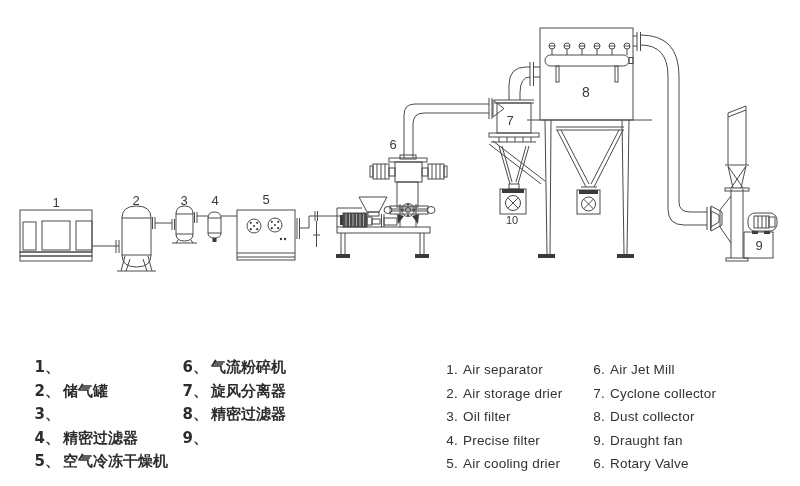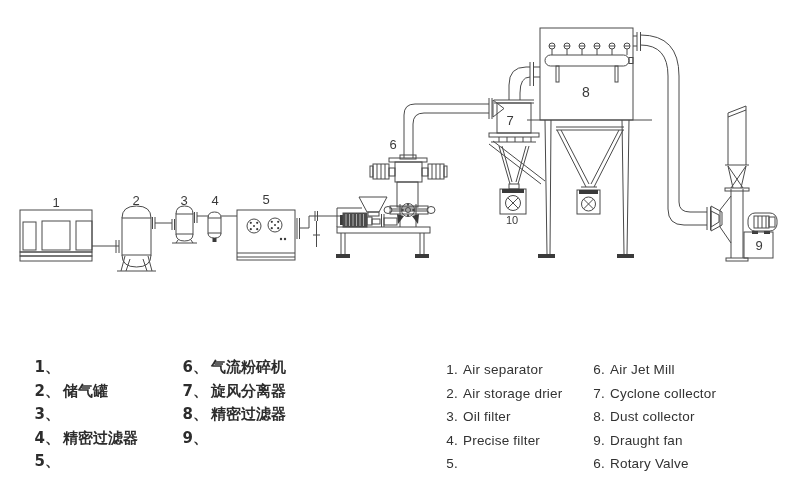--- a/index.html
+++ b/index.html
@@ -324,20 +324,21 @@
       </div>
     <div class="row">
         <span class="num">3、</span>
       </div>
     <div class="row">
         <span class="num">4、</span>
         <span>精密过滤器</span>
       </div>
     <div class="row">
         <span class="num">5、</span>
+        <span>空气冷冻干燥机</span>
       </div>
   </div>
   <div class="legend cn" style="left:181px;top:356px;">
     <div class="row">
         <span class="num">6、</span>
         <span>气流粉碎机</span>
       </div>
     <div class="row">
         <span class="num">7、</span>
         <span>旋风分离器</span>
@@ -363,20 +364,21 @@
     <div class="row">
         <span class="num">3.</span>
         <span>Oil filter</span>
       </div>
     <div class="row">
         <span class="num">4.</span>
         <span>Precise filter</span>
       </div>
     <div class="row">
         <span class="num">5.</span>
+        <span>Air cooling drier</span>
       </div>
   </div>
   <div class="legend en" style="left:585px;top:358px;">
     <div class="row">
         <span class="num">6.</span>
         <span>Air Jet Mill</span>
       </div>
     <div class="row">
         <span class="num">7.</span>
         <span>Cyclone collector</span>

